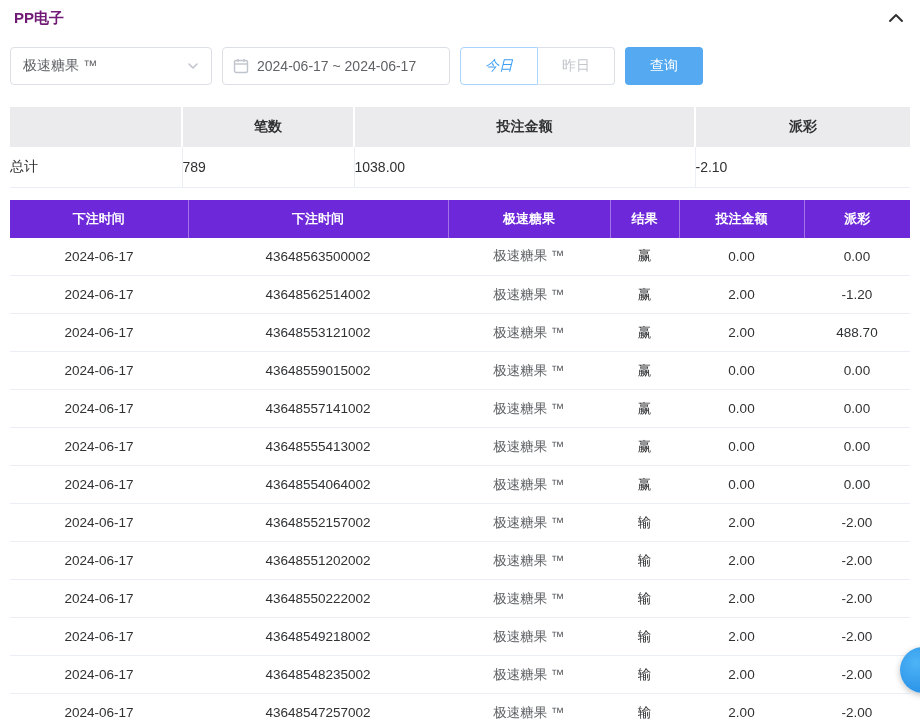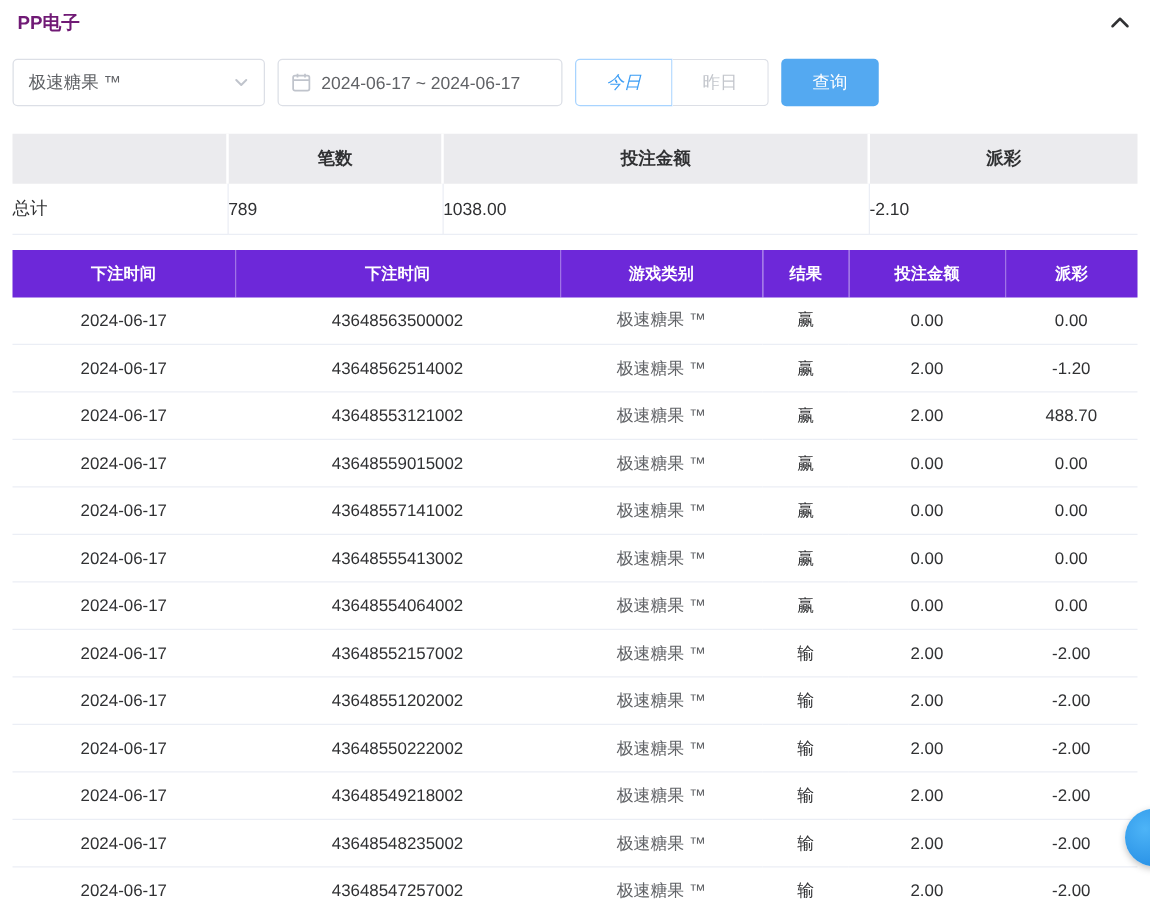--- a/index.html
+++ b/index.html
@@ -172,21 +172,21 @@
         <col style="width:260px">
         <col style="width:162px">
         <col style="width:69px">
         <col style="width:125px">
         <col style="width:106px">
       </colgroup>
     <thead>
       <tr>
         <th>下注时间</th>
         <th>下注时间</th>
-        <th>游戏类别</th>
+        <th>极速糖果</th>
         <th>结果</th>
         <th>投注金额</th>
         <th>派彩</th>
       </tr>
     </thead>
     <tbody>
         <tr>
     <td>2024-06-17</td>
     <td>43648563500002</td>
     <td class="game-cell">极速糖果 ™</td>

